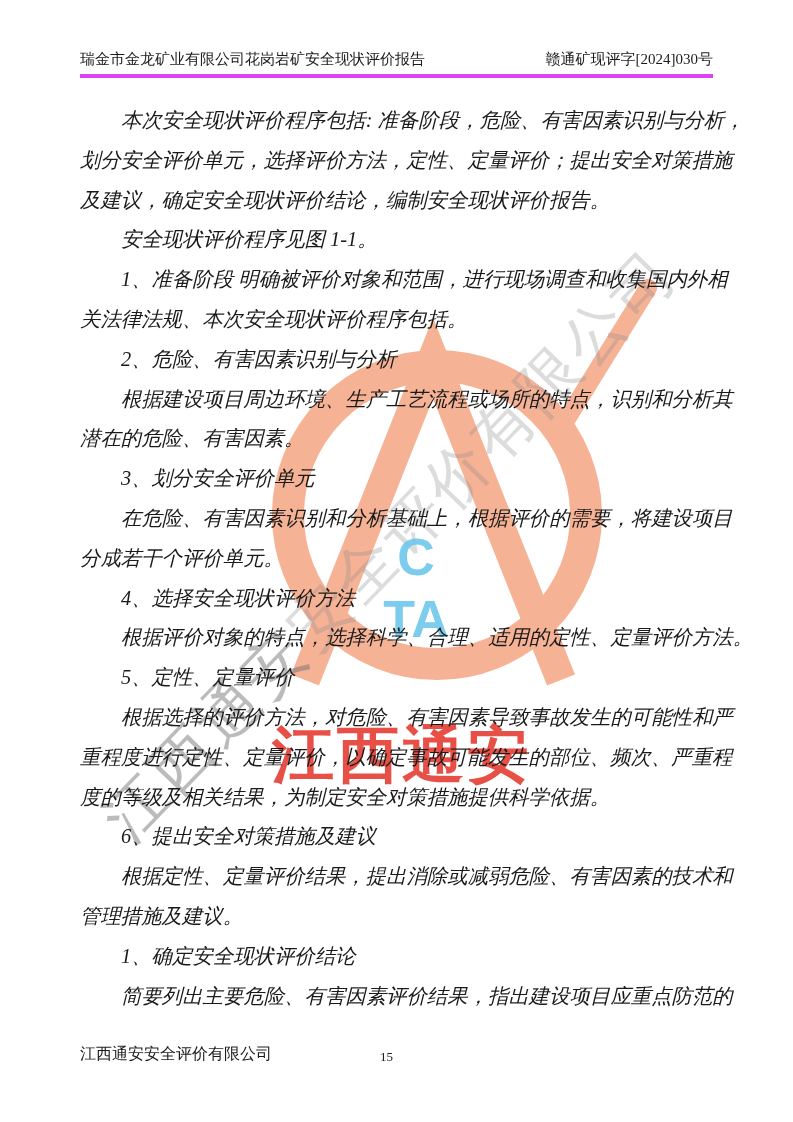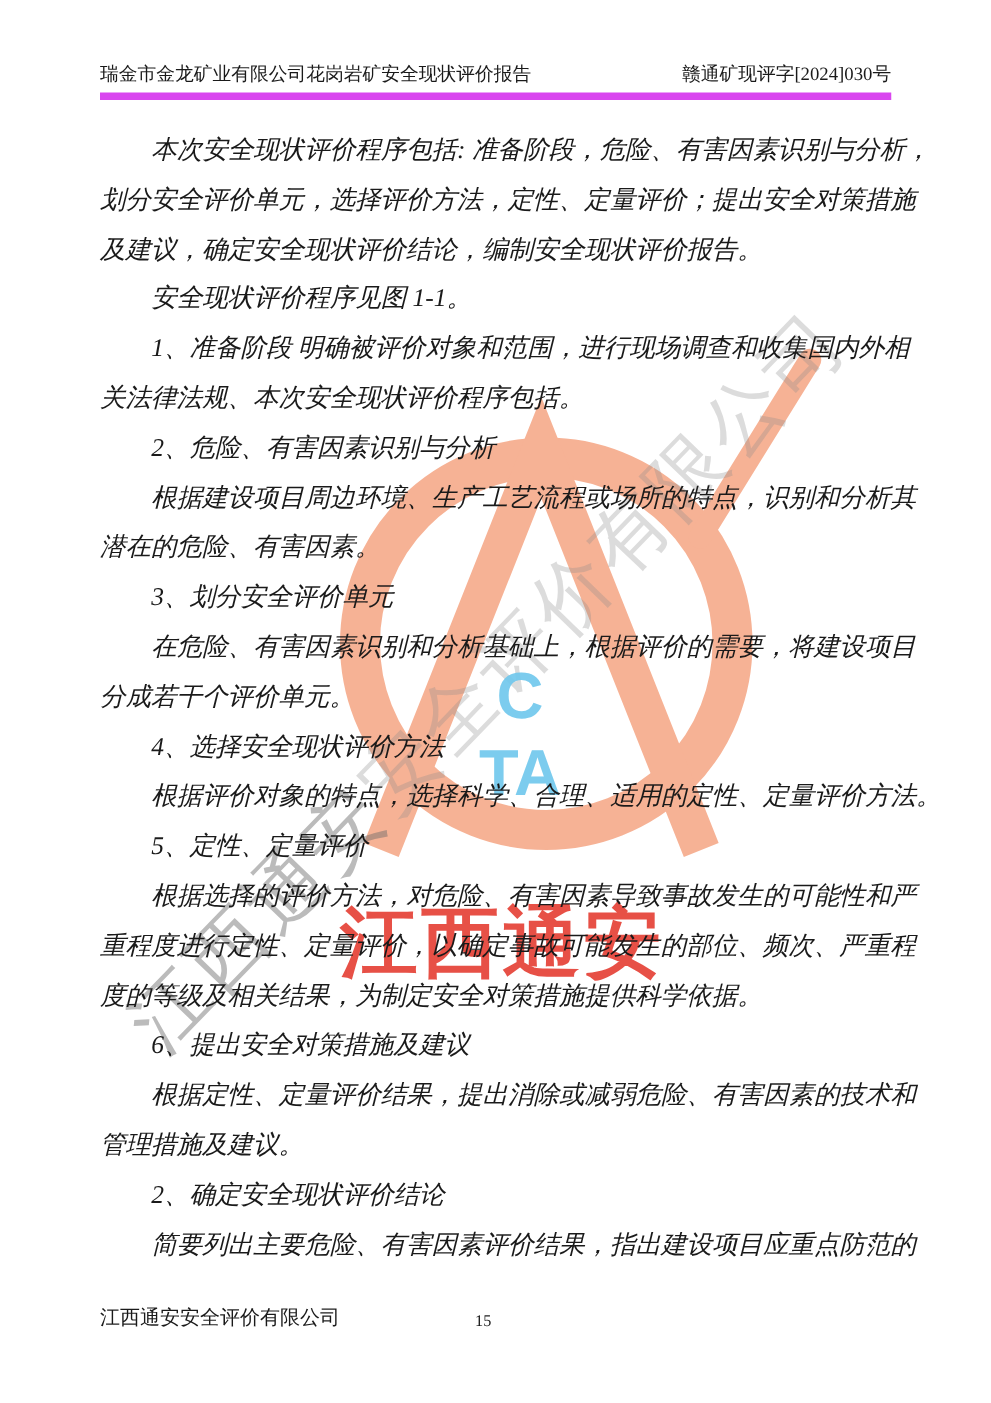--- a/index.html
+++ b/index.html
@@ -57,21 +57,21 @@
   
   .header {
     position: absolute;
     left: 80px; right: 80px; top: 50px;
     z-index: 2;
     display: flex;
     justify-content: space-between;
     align-items: flex-end;
     font-size: 15px;
     padding-bottom: 5px;
-    border-bottom: 6px solid #d946ef;
+    border-bottom: 4px solid #d946ef;
     white-space: nowrap;
   }
 
   .body-text {
     position: absolute;
     left: 80px; top: 101px;
     width: 636px;
     z-index: 2;
     font-size: 20.4px;
     line-height: 39.8px;
@@ -138,20 +138,20 @@
       <div class="line">分成若干个评价单元。</div>
       <div class="line indent">4、选择安全现状评价方法</div>
       <div class="line indent">根据评价对象的特点，选择科学、合理、适用的定性、定量评价方法。</div>
       <div class="line indent">5、定性、定量评价</div>
       <div class="line indent">根据选择的评价方法，对危险、有害因素导致事故发生的可能性和严</div>
       <div class="line">重程度进行定性、定量评价，以确定事故可能发生的部位、频次、严重程</div>
       <div class="line">度的等级及相关结果，为制定安全对策措施提供科学依据。</div>
       <div class="line indent">6、提出安全对策措施及建议</div>
       <div class="line indent">根据定性、定量评价结果，提出消除或减弱危险、有害因素的技术和</div>
       <div class="line">管理措施及建议。</div>
-      <div class="line indent">2、确定安全现状评价结论</div>
+      <div class="line indent">1、确定安全现状评价结论</div>
       <div class="line indent">简要列出主要危险、有害因素评价结果，指出建设项目应重点防范的</div>
     </div>
 
   <div class="footer-company">江西通安安全评价有限公司</div>
   <div class="footer-page">15</div>
 
 </div>
 
 </body></html>

